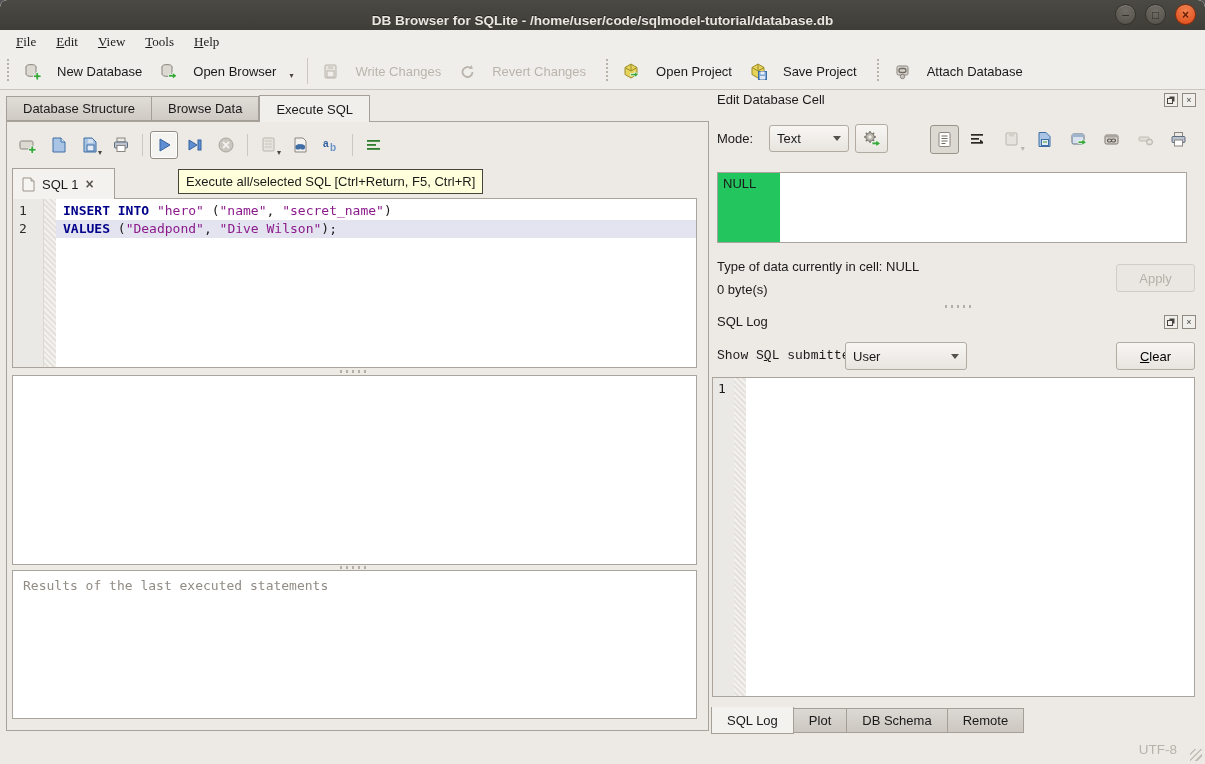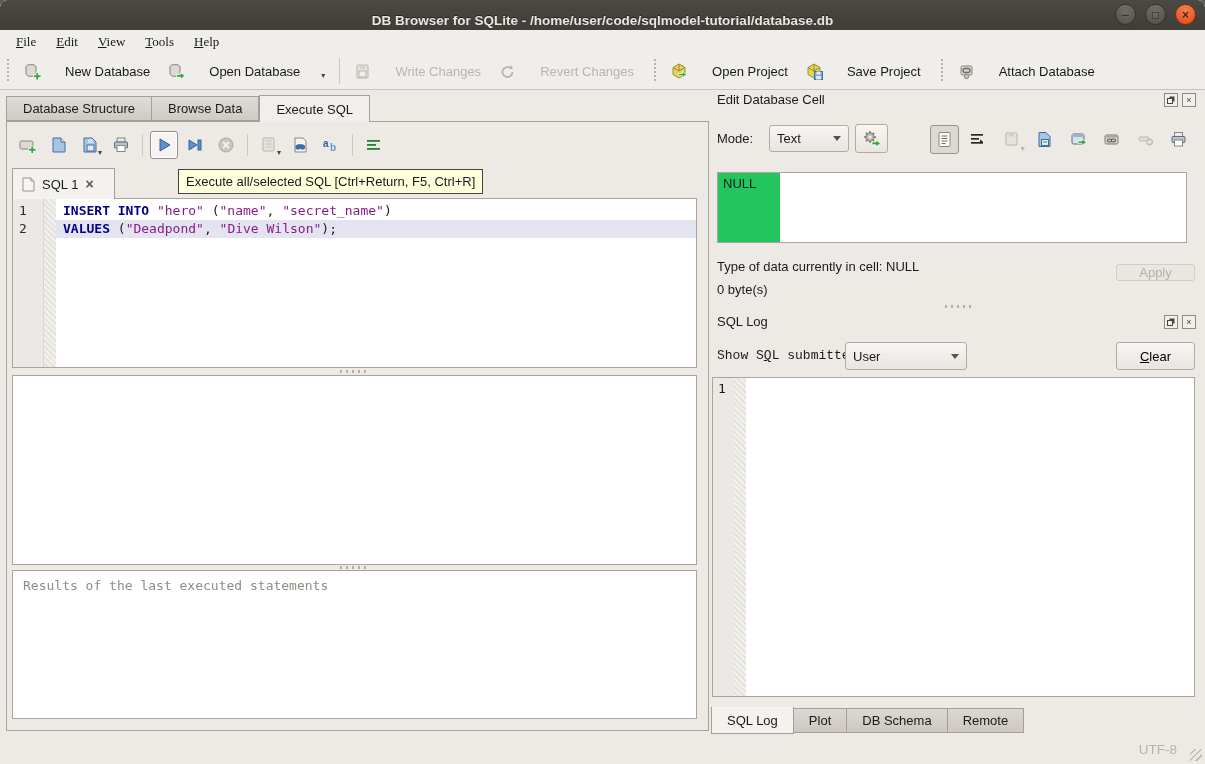--- a/index.html
+++ b/index.html
@@ -23,21 +23,21 @@
     display:flex; align-items:center; padding-left:6px; }
   .menu-item { padding:3px 10px;font-family:Liberation Serif, serif; }
   .menu-item span.mn, .mn { text-decoration:underline; }
 
   
   .toolbar { position:absolute; left:0; top:53px; right:0; height:37px; background:#f0eeeb;
     border-bottom:1px solid #cac5be; display:flex; align-items:center; }
   .tb-handle { width:8px; height:24px; margin:0 3px 0 4px;
     background:repeating-linear-gradient(#b7b2aa 0 2px, transparent 2px 4px);
     background-size:2px 100%; background-repeat:repeat-y; background-position:3px 0; }
-  .tb-btn { display:flex; align-items:center; gap:24px; background:transparent; border:0; padding:6px 9px;
+  .tb-btn { display:flex; align-items:center; gap:16px; background:transparent; border:0; padding:6px 9px;
     font:inherit; color:#1a1a1a; }
   .tb-btn .lbl { white-space:nowrap; }
   .tb-btn.disabled { color:#b9b4ac; }
   .tb-sep { width:1px; height:26px; background:#ccc7c0; margin:0 5px; }
   .mini-caret { font-size:8px; color:#4a463f; align-self:flex-end; margin-left:-3px; }
   .ic { display:inline-flex; width:17px; height:17px; align-items:center; justify-content:center; }
 
   
   .main-tabs { position:absolute; left:6px; top:95px; height:27px; display:flex; align-items:flex-end; z-index:3; }
   .mtab { height:25px; margin-bottom:1px; padding:0 16px; display:flex; align-items:center;
@@ -163,21 +163,21 @@
     </button>
 
     <button class="tb-btn">
       <span class="ic">
         <svg width="17" height="17" viewBox="0 0 17 17">
             <ellipse cx="7" cy="4" rx="5" ry="2.4" fill="#dcd8d2" stroke="#8a857e"></ellipse>
             <path d="M2 4v7c0 1.3 2.2 2.4 5 2.4s5-1.1 5-2.4V4" fill="#dcd8d2" stroke="#8a857e"></path>
             <path d="M8.5 11.5h4V9.4l4.5 3.4-4.5 3.4v-2.1h-4z" fill="#3ba83b" stroke="#fff" stroke-width="0.7"></path>
           </svg>
       </span>
-      <span class="lbl">Open Database</span>
+      <span class="lbl">Open Browser</span>
       <span class="mini-caret">▾</span>
     </button>
 
     <div class="tb-sep"></div>
 
     <button class="tb-btn disabled">
       <span class="ic">
         <svg width="17" height="17" viewBox="0 0 17 17">
             <rect x="3" y="2" width="11" height="13" rx="1" fill="#e6e3de" stroke="#b9b4ac"></rect>
             <rect x="6" y="2" width="5" height="4" fill="#d4d0c9"></rect>
@@ -439,21 +439,21 @@
 
   <div class="cell-box">
     <div class="cell-gutter">
       <span>NULL</span>
     </div>
     <div style="flex:1; background:#fff;"></div>
   </div>
 
   <span class="info-line" style="top:259px;">Type of data currently in cell: NULL</span>
   <span class="info-line" style="top:282px;">0 byte(s)</span>
-  <button class="qbtn disabled" style="left:1116px; top:264px; width:79px; height:17px;">Apply</button>
+  <button class="qbtn disabled" style="left:1116px; top:264px; width:79px; height:28px;">Apply</button>
 
   <div class="split-dots" style="left:945px; top:305px;"></div>
 
   <div class="panel-title" style="top:314px;">
     <span class="pt-text">SQL Log</span>
     <span class="dock-btn">
         <span class="float-glyph"></span>
       </span>
     <span class="dock-btn">×</span>
   </div>

